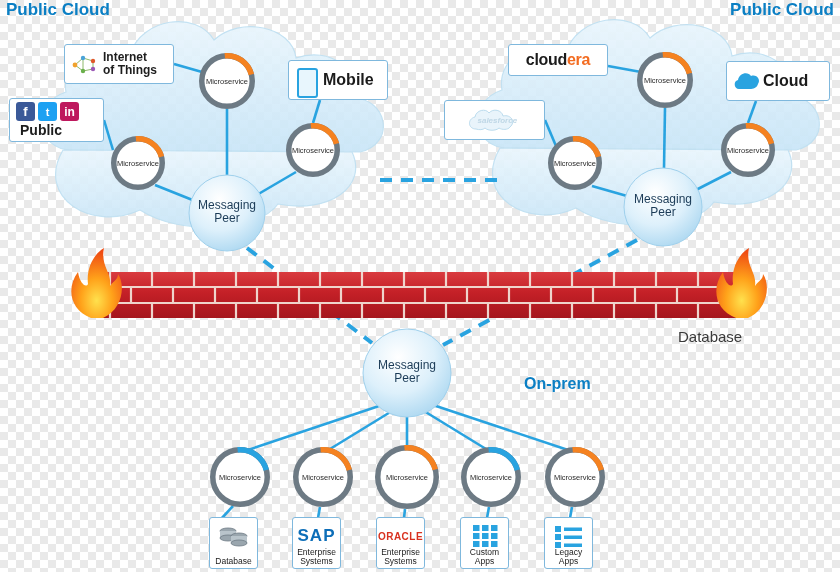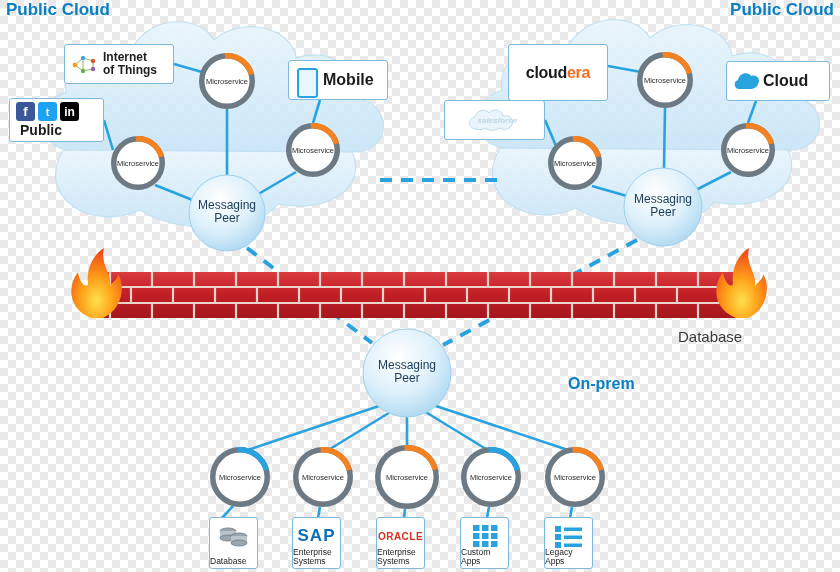--- a/index.html
+++ b/index.html
@@ -34,21 +34,20 @@
     left: 6px; top: 0px;
     font-size: 17px;
   }
   .lbl-public-right {
     right: 6px; top: 0px;
     font-size: 17px;
   }
   .lbl-onprem {
     left: 524px; top: 375px;
     font-size: 16px;
-    margin-left: 44px;
   }
   .lbl-firewall {
     left: 678px; top: 328px;
     font-size: 15px;
     color: #3a3a3a;
     font-weight: normal;
   }
 
   
   .box {
@@ -102,21 +101,21 @@
     border-radius: 3px;
     color: #fff;
     font-weight: bold;
     font-size: 13px;
     display: flex;
     align-items: center;
     justify-content: center;
   }
   .si-fb { background: #3b5998; }
   .si-tw { background: #1da1f2; font-size: 11px; }
-  .si-li { background: #000000; font-size: 12px; }
+  .si-li { background: #be185d; font-size: 12px; }
   .social-text {
     position: absolute;
     left: 10px; top: 23px;
     font-size: 14px;
     font-weight: bold;
     color: #1d1d1d;
   }
 
   
   .mobile-box {
@@ -134,21 +133,21 @@
     left: 8px; top: 7px;
     width: 17px; height: 26px;
     border: 2px solid #29a3e0;
     border-radius: 3px;
     background: #e8f6fd;
   }
 
   
   .cloudera-box {
     left: 508px; top: 44px;
-    width: 100px; height: 57px; justify-content: center;
+    width: 100px; height: 32px; justify-content: center;
   }
   .cloudera-box .t {
     font-size: 16px;
     letter-spacing: -0.3px;
   }
   .cloudera-box .t b { color: #1b1b1b; font-weight: 600; }
   .cloudera-box .t i { color: #f36c21; font-style: normal; font-weight: 600; }
 
   
   .sf-box {
@@ -188,20 +187,21 @@
   
   .sys-box {
     width: 49px; height: 52px;
     top: 517px;
     display: block;
   }
   .sys-box .cap {
     position: absolute;
     left: 0; right: 0;
     bottom: 2px;
+    text-align: center;
     font-size: 8.5px;
     color: #1b1b1b;
     line-height: 9px;
   }
   .sys-glyph {
     position: absolute;
     left: 0; right: 0;
     top: 5px;
     height: 26px;
     display: flex;

